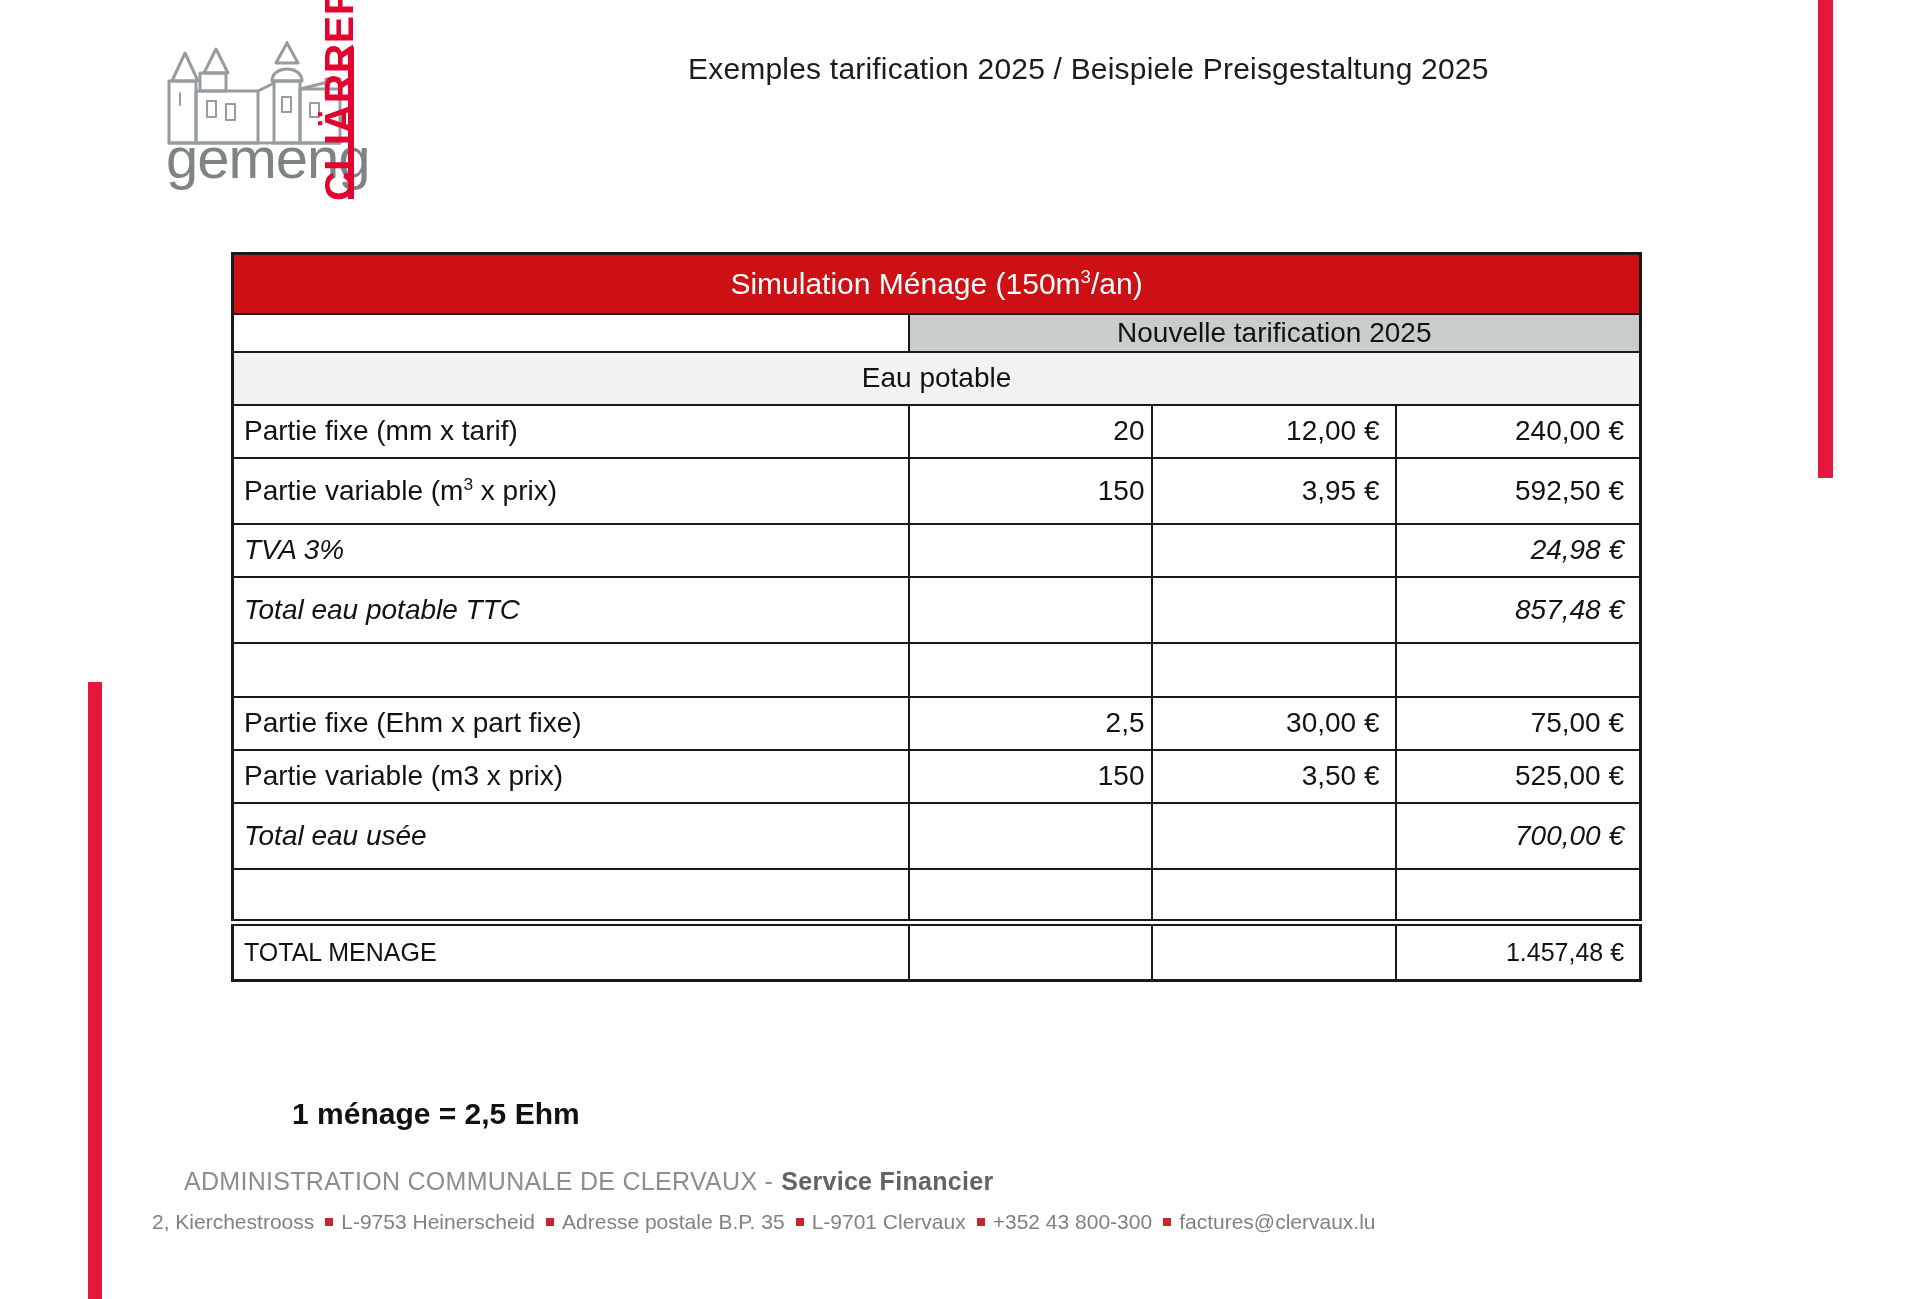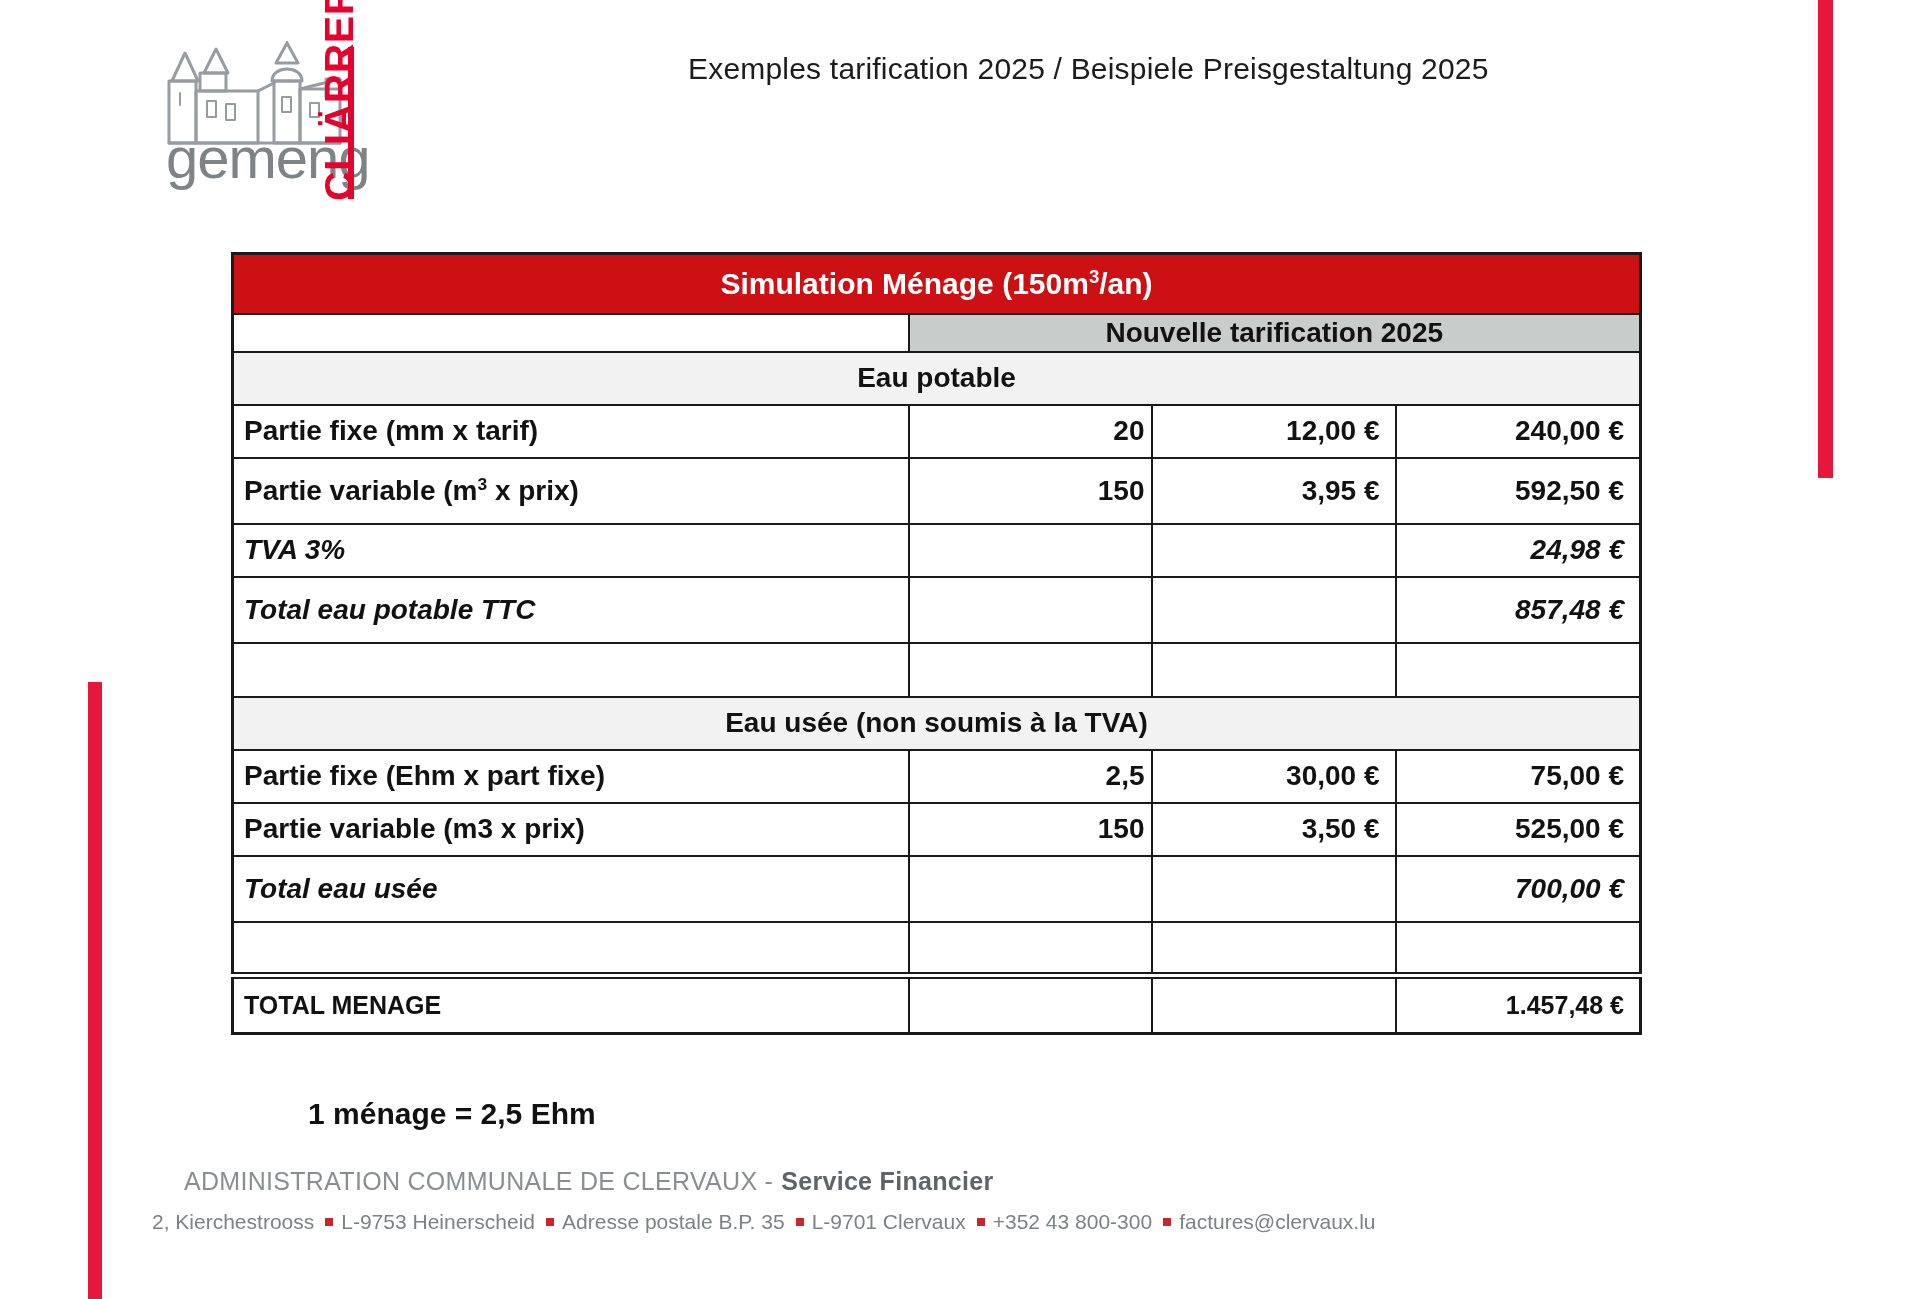--- a/index.html
+++ b/index.html
@@ -35,21 +35,21 @@
   
   .doc-title {
     position:absolute; left:688px; top:52px;
     font-size:30px; color:#1c1c1c; letter-spacing:0.2px; white-space:nowrap;
   }
 
   
   .sim-table {
     position:absolute; left:231px; top:252px; width:1408px;
     border-collapse:collapse; table-layout:fixed;
-    font-size:28px; font-weight:bold; color:#121212;
+    font-size:28px; font-weight:normal; color:#121212;
     border:3px solid var(--border-black,#1A1A1A);
     padding-left:13px;
   }
   .sim-table td { border:2px solid var(--border-black,#1A1A1A); vertical-align:middle; overflow:hidden; }
   col.c1{width:676px} col.c2{width:243px} col.c3{width:244px} col.c4{width:245px}
 
   tr.r-header td {
     background:var(--header-red,#CC1014); color:#ffffff;
     text-align:center; height:60px; font-size:30px;
   }
@@ -61,21 +61,21 @@
   tr.ital td { font-style:italic; }
   tr.r-empty td { height:54px; }
   td.lbl   { text-align:left;  padding-left:10px; }
   td.qty   { text-align:right; padding-right:6px; }
   td.money { text-align:right; padding-right:15px; }
   tr.r-grand td { height:58px; font-size:25px; border-top:7px double var(--border-black,#1A1A1A); }
   .sim-table sup { font-size:0.62em; vertical-align:super; line-height:0; }
 
   
   .note {
-    position:absolute; left:308px; top:1097px;
+    position:absolute; left:292px; top:1097px;
     font-size:30px; font-weight:bold; color:#111111;
   }
 
   
   .footer { position:absolute; left:152px; top:1167px; }
   .footer-line1 { font-size:25px; color:#8A8E91; letter-spacing:0.3px;margin-left:32px; }
   .org-bold { font-weight:bold; color:#606468; margin-left:8px; }
   .footer-line2 { margin-top:14px; font-size:21px; color:#7E8285; }
   .bullet {
     display:inline-block; width:8px; height:8px;
@@ -162,23 +162,20 @@
       <td class="qty"></td>
       <td class="money"></td>
       <td class="money">857,48 €</td>
     </tr>
     <tr class="r-empty">
       <td></td>
       <td></td>
       <td></td>
       <td></td>
     </tr>
-    <tr class="r-section">
-      <td colspan="4">Eau usée (non soumis à la TVA)</td>
-    </tr>
     <tr class="r-data">
       <td class="lbl">Partie fixe (Ehm x part fixe)</td>
       <td class="qty">2,5</td>
       <td class="money">30,00 €</td>
       <td class="money">75,00 €</td>
     </tr>
     <tr class="r-data">
       <td class="lbl">Partie variable (m3 x prix)</td>
       <td class="qty">150</td>
       <td class="money">3,50 €</td>

